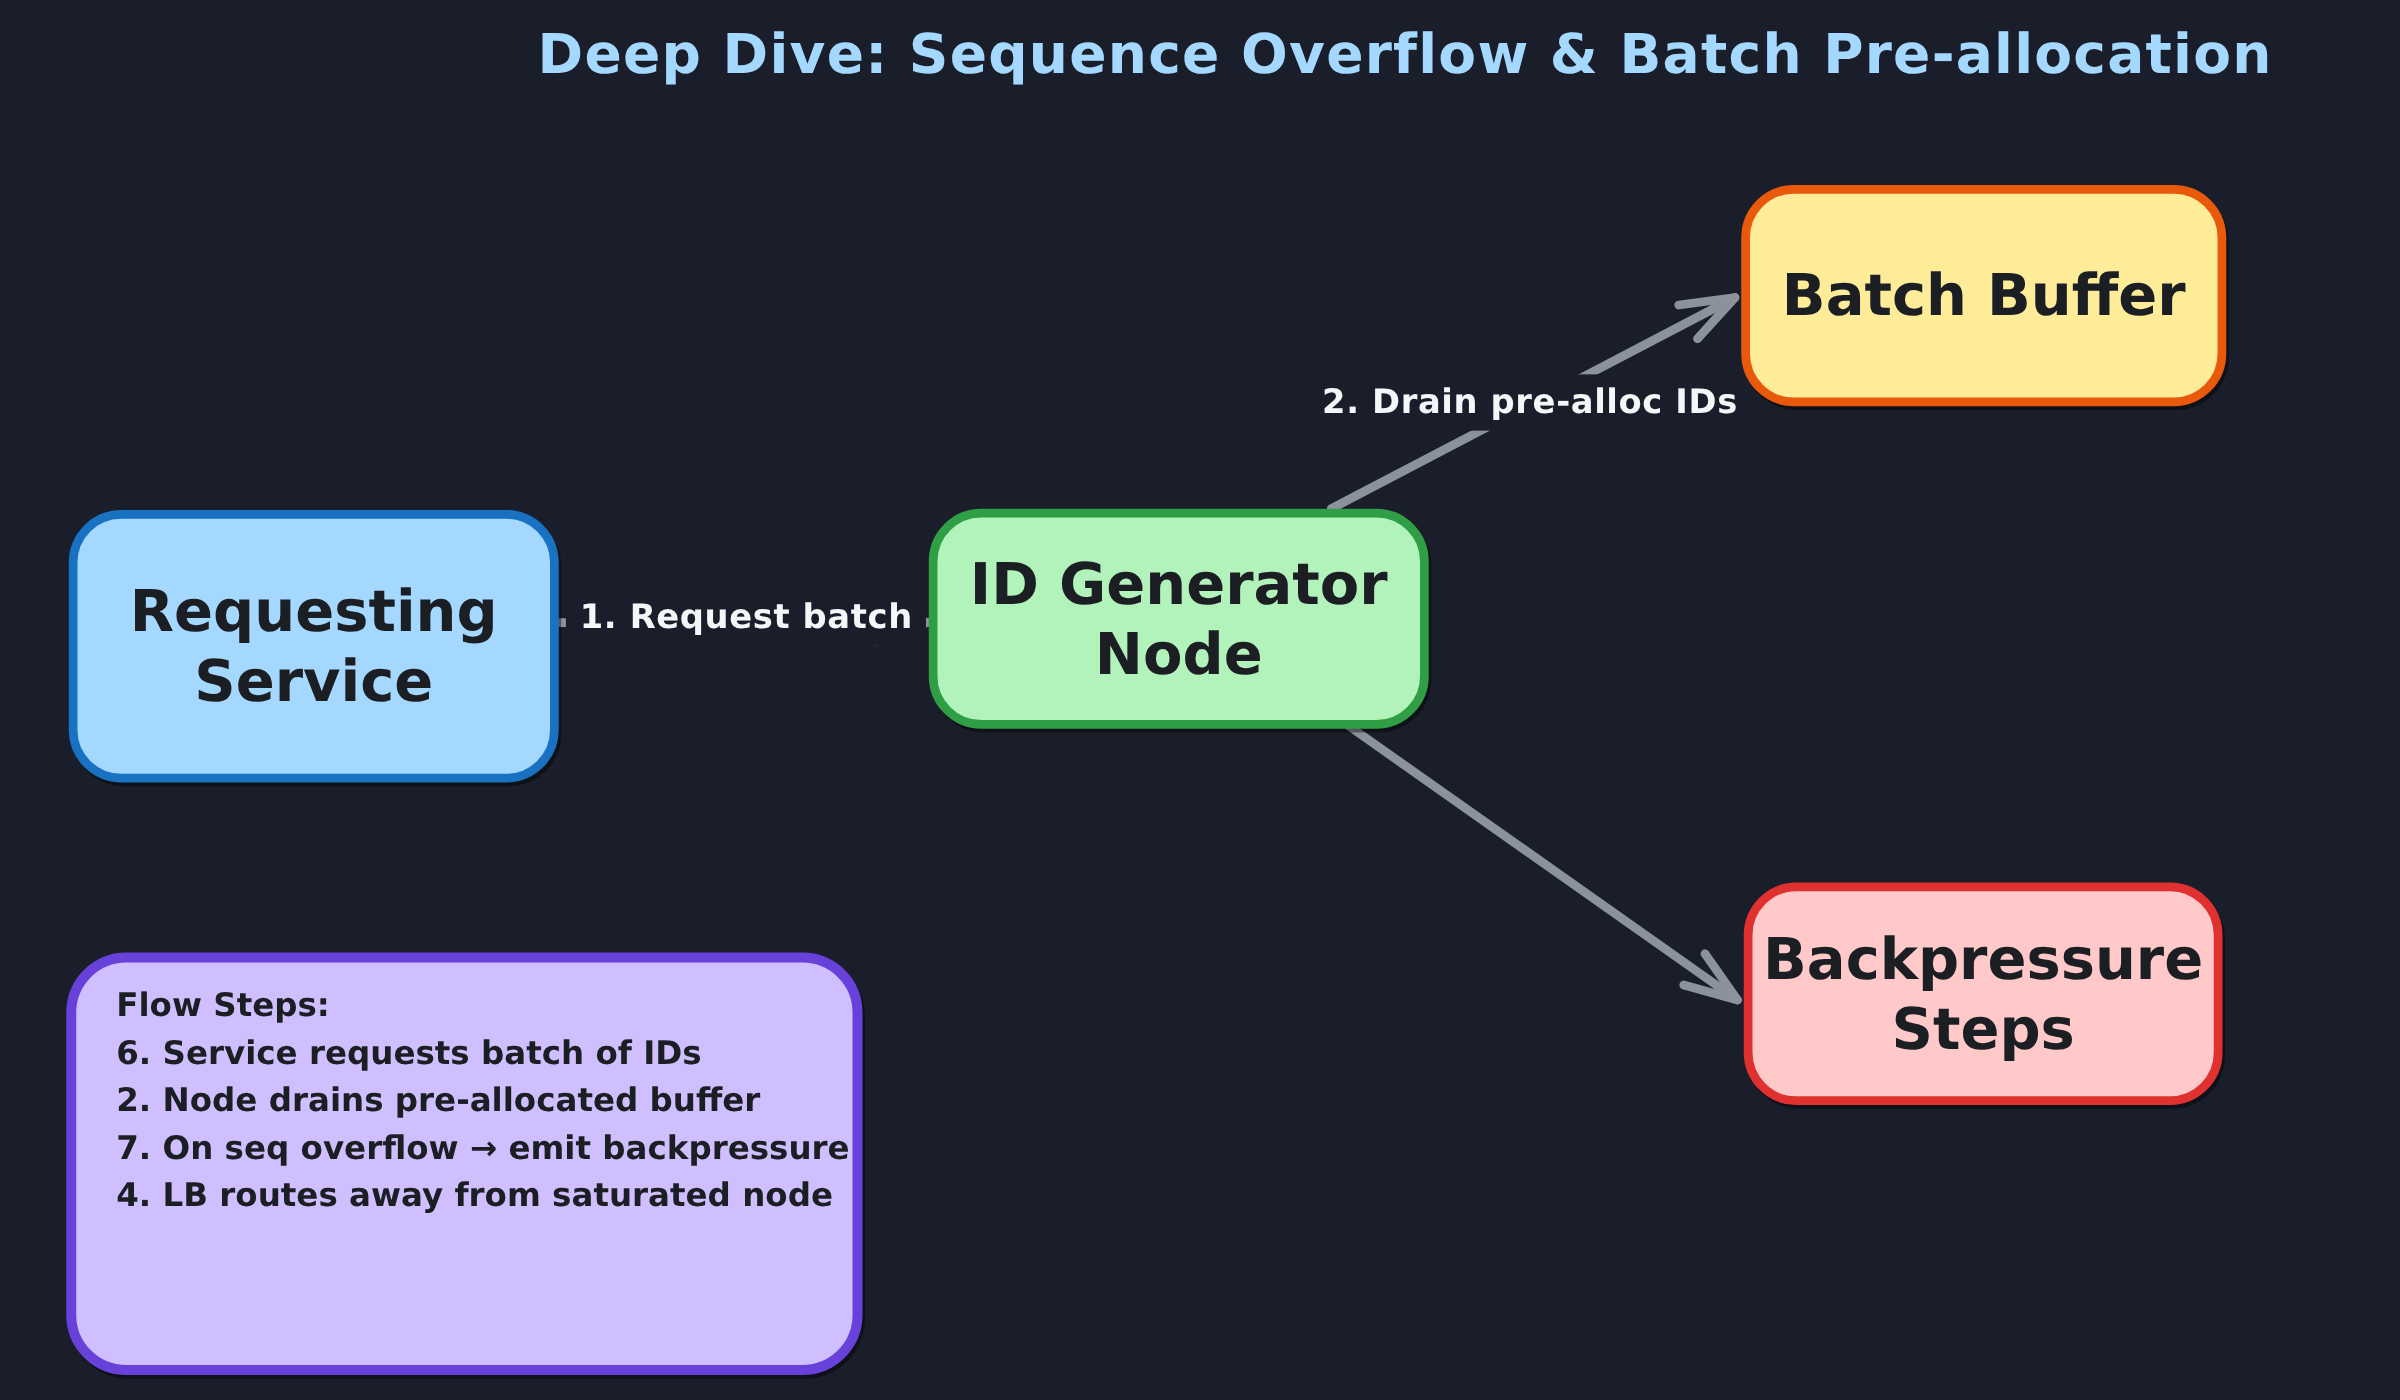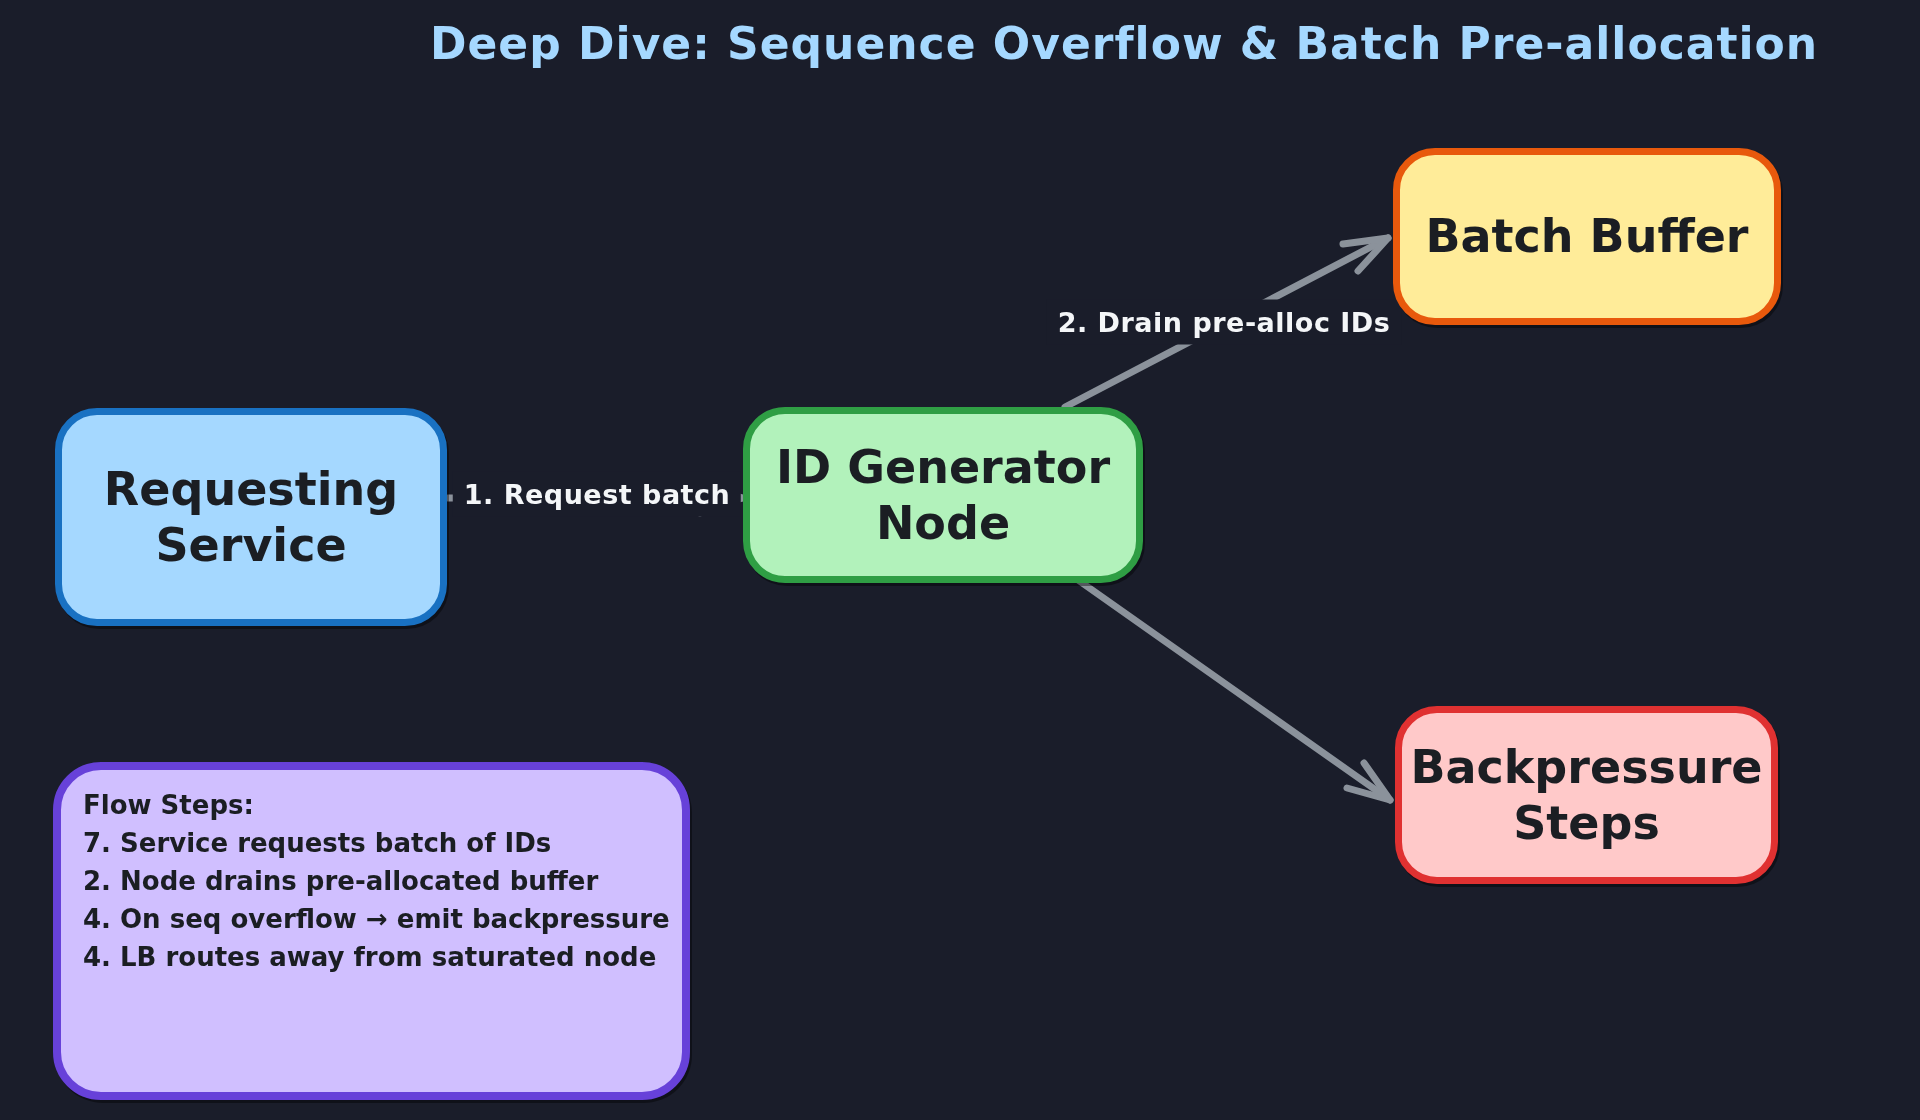--- a/index.html
+++ b/index.html
@@ -77,21 +77,21 @@
   .node-backpressure {
     left: 1395px; top: 706px; width: 383px; height: 178px;
     background: #ffc9c9; border: 7px solid #e03131;
   }
   .note {
     position: absolute;
     left: 53px; top: 762px; width: 637px; height: 338px;
     background: #d0bfff;
     border: 8px solid #6741d9;
     border-radius: 48px;
-    padding: 16px 10px 0 22px;
+    padding: 16px 10px 0 32px;
     color: #1b1e23;
     font-size: 26px;
     font-weight: 600;
     line-height: 38px;
     overflow: hidden;
     box-shadow: 2px 3px 0 rgba(0,0,0,0.4);
   }
   .note div { white-space: nowrap; }
 </style>
 </head>
@@ -133,19 +133,19 @@
     <span>Batch Buffer</span>
   </div>
 
   <div class="node node-backpressure">
     <span>Backpressure</span>
     <span>Steps</span>
   </div>
 
   <div class="note">
     <div>Flow Steps:</div>
-    <div>7. Service requests batch of IDs</div>
+    <div>6. Service requests batch of IDs</div>
     <div>2. Node drains pre-allocated buffer</div>
-    <div>4. On seq overflow → emit backpressure</div>
+    <div>7. On seq overflow → emit backpressure</div>
     <div>4. LB routes away from saturated node</div>
   </div>
 
 </div>
 
 </body></html>

